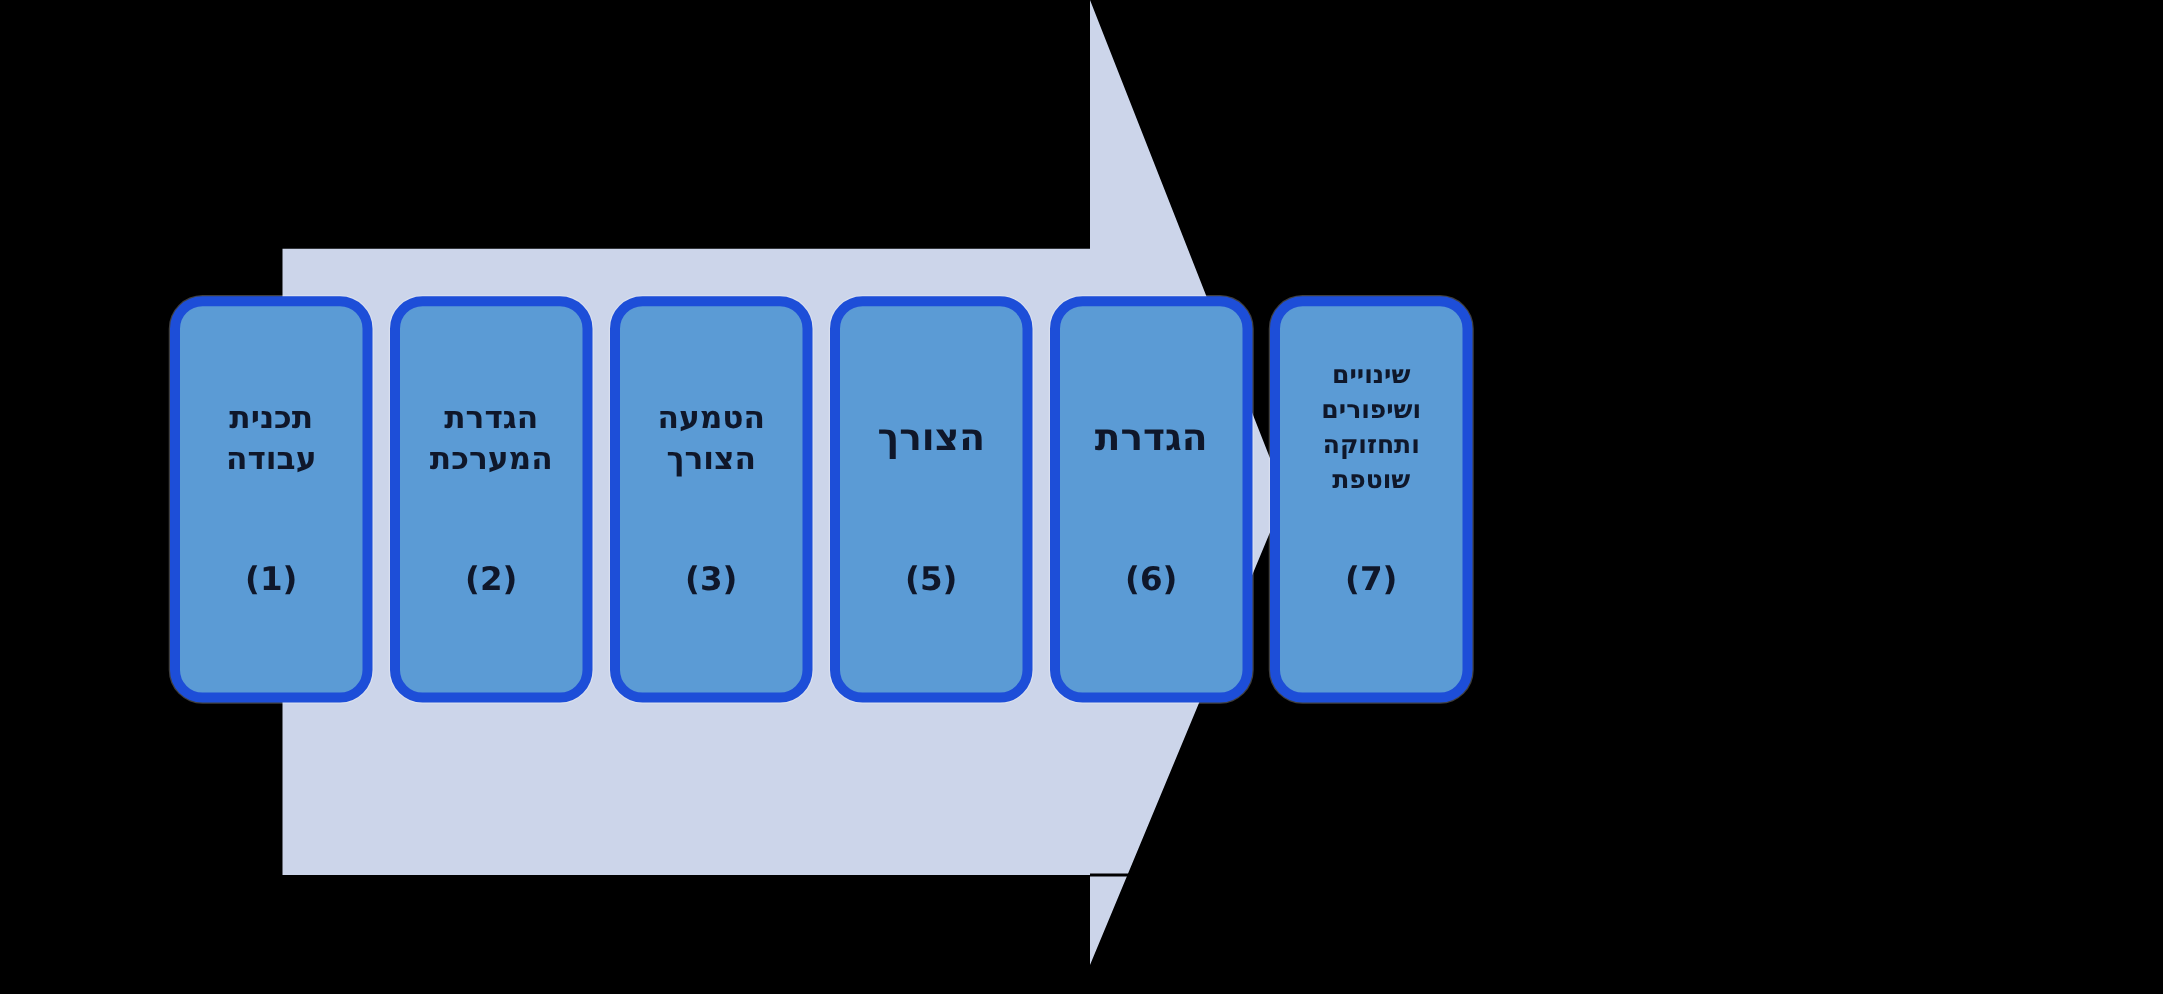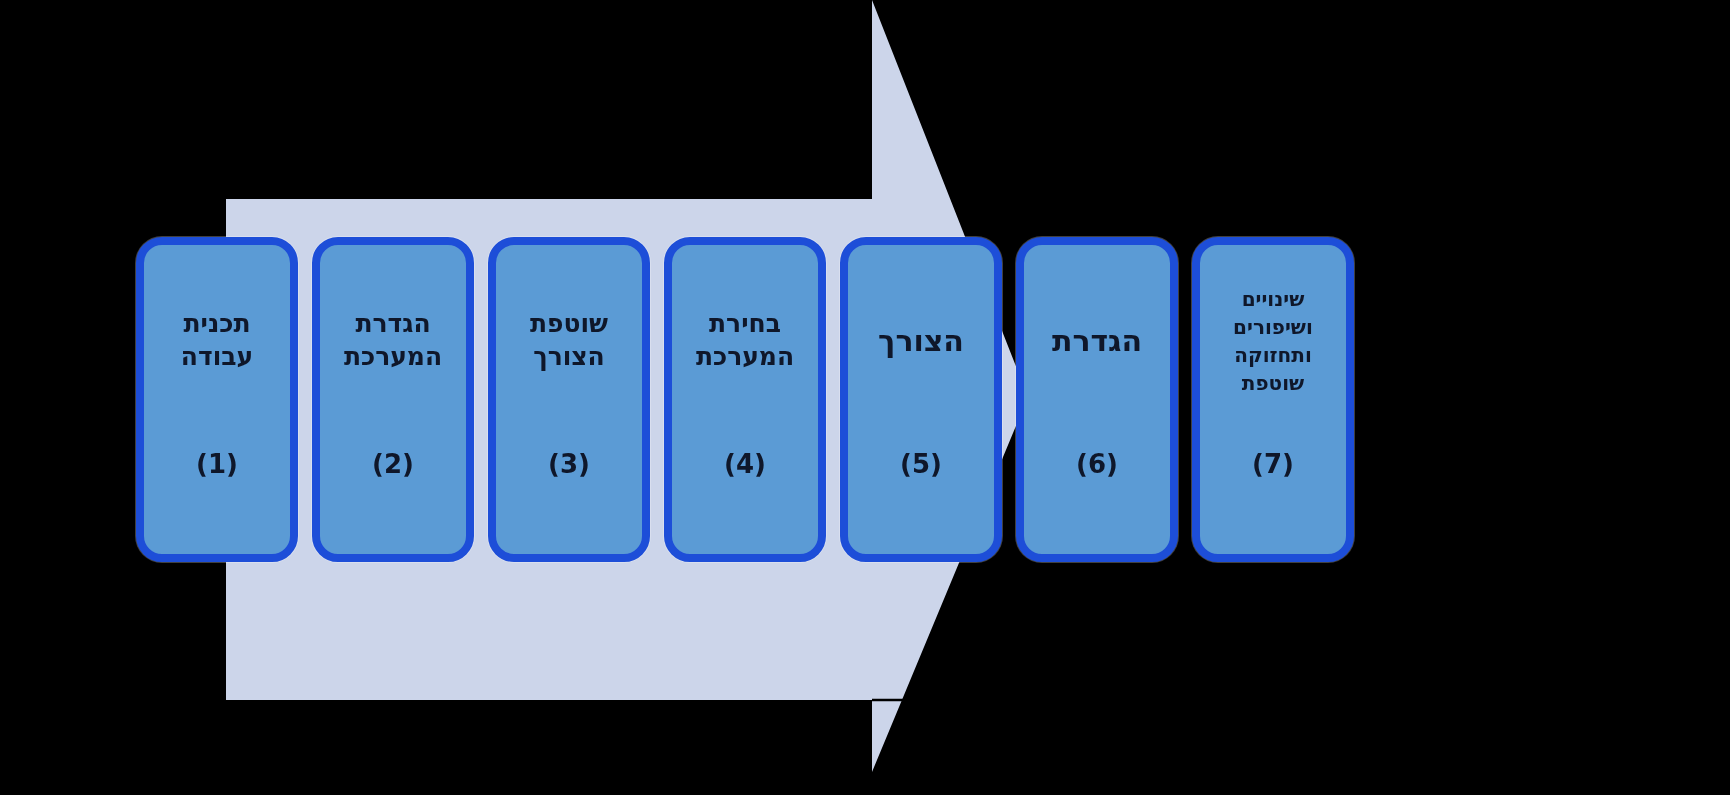--- a/index.html
+++ b/index.html
@@ -45,21 +45,21 @@
   }
   .step-label {
     position: absolute;
     top: 0;
     left: 0;
     right: 0;
     height: 62%;
     display: flex;
     align-items: center;
     justify-content: center;
-    padding: 0 10px;
+    padding: 10px 10px;
     font-size: 25px;
     line-height: 1.3;
     direction: rtl;
   }
   .step-number {
     position: absolute;
     top: 60%;
     left: 0;
     right: 0;
     height: 22%;
@@ -89,28 +89,24 @@
       <div class="step-label">תכנית עבודה</div>
       <div class="step-number" dir="ltr">(1)</div>
     </div>
 
     <div class="step-box">
       <div class="step-label">הגדרת המערכת</div>
       <div class="step-number" dir="ltr">(2)</div>
     </div>
 
     <div class="step-box">
-      <div class="step-label">שוטפת הצורך</div>
+      <div class="step-label">הטמעה הצורך</div>
       <div class="step-number" dir="ltr">(3)</div>
     </div>
 
-    <div class="step-box">
-      <div class="step-label">בחירת המערכת</div>
-      <div class="step-number" dir="ltr">(4)</div>
-    </div>
 
     <div class="step-box size-lg">
       <div class="step-label">הצורך</div>
       <div class="step-number" dir="ltr">(5)</div>
     </div>
 
     <div class="step-box size-lg">
       <div class="step-label">הגדרת</div>
       <div class="step-number" dir="ltr">(6)</div>
     </div>

